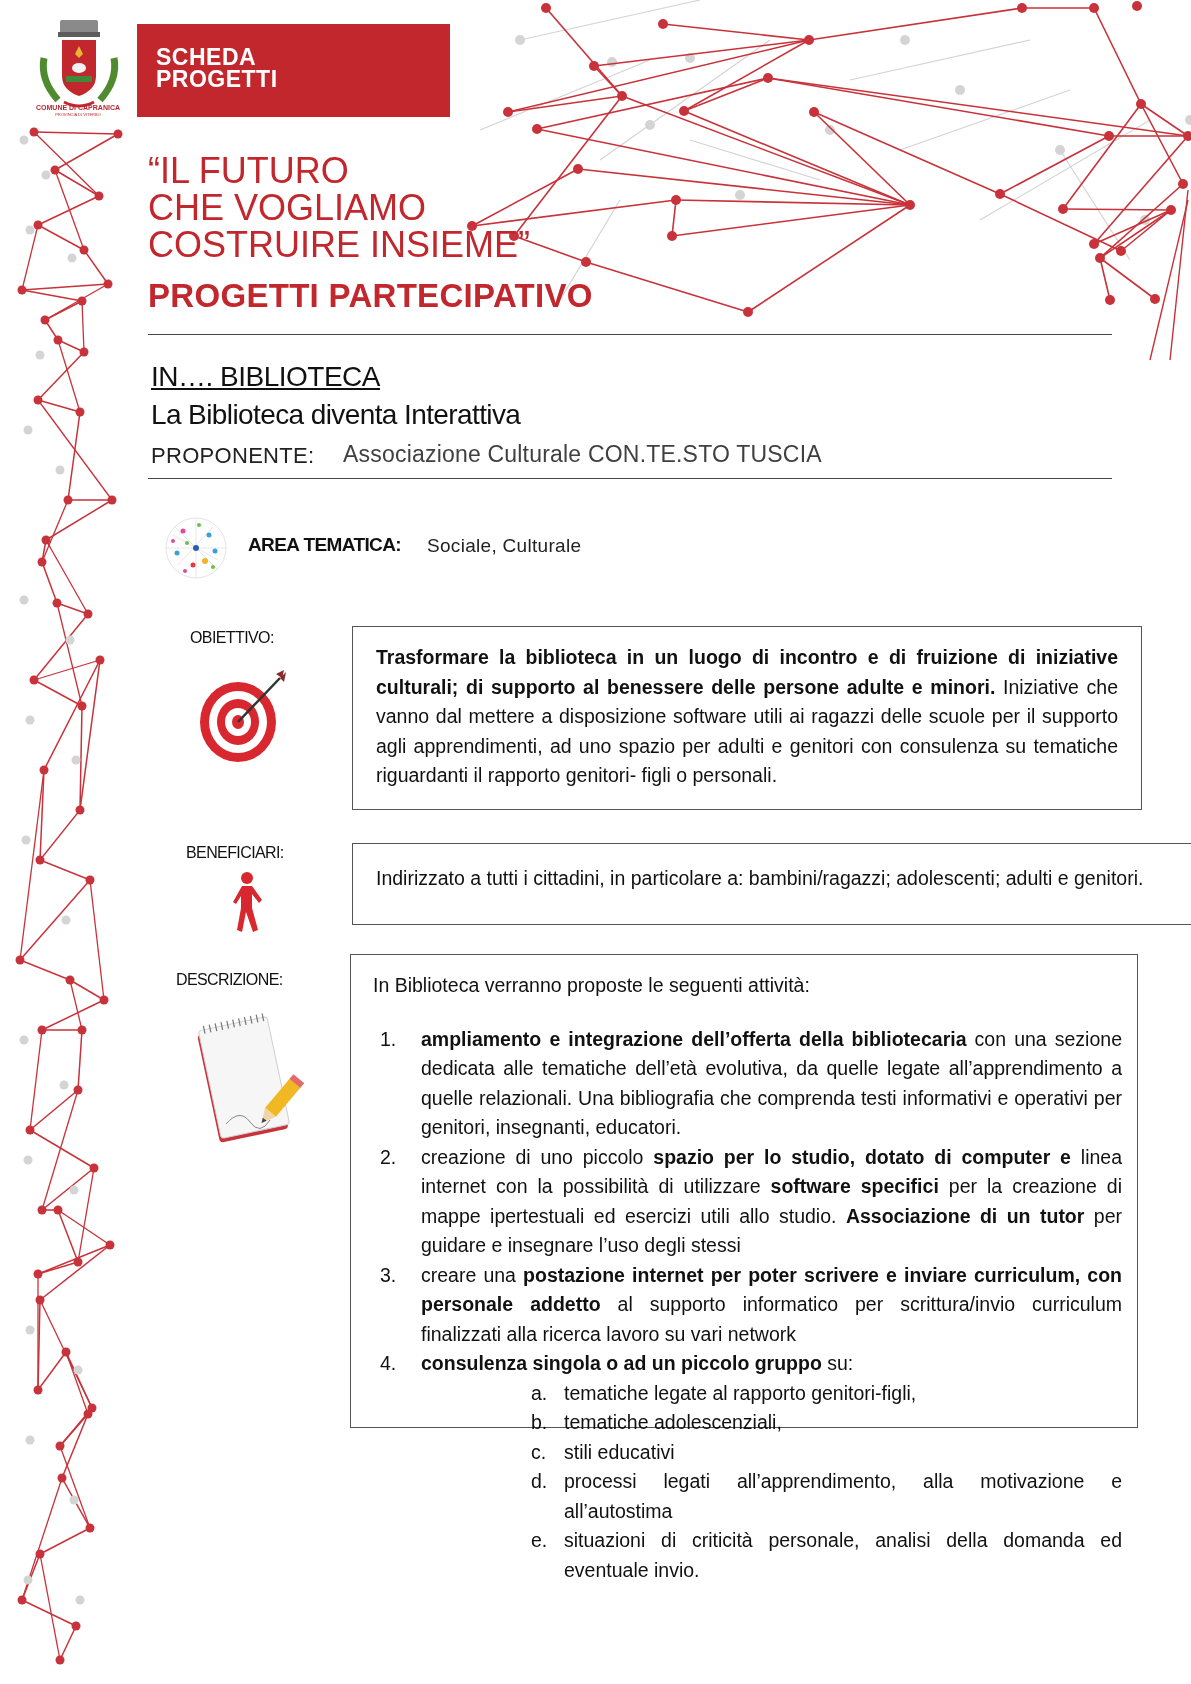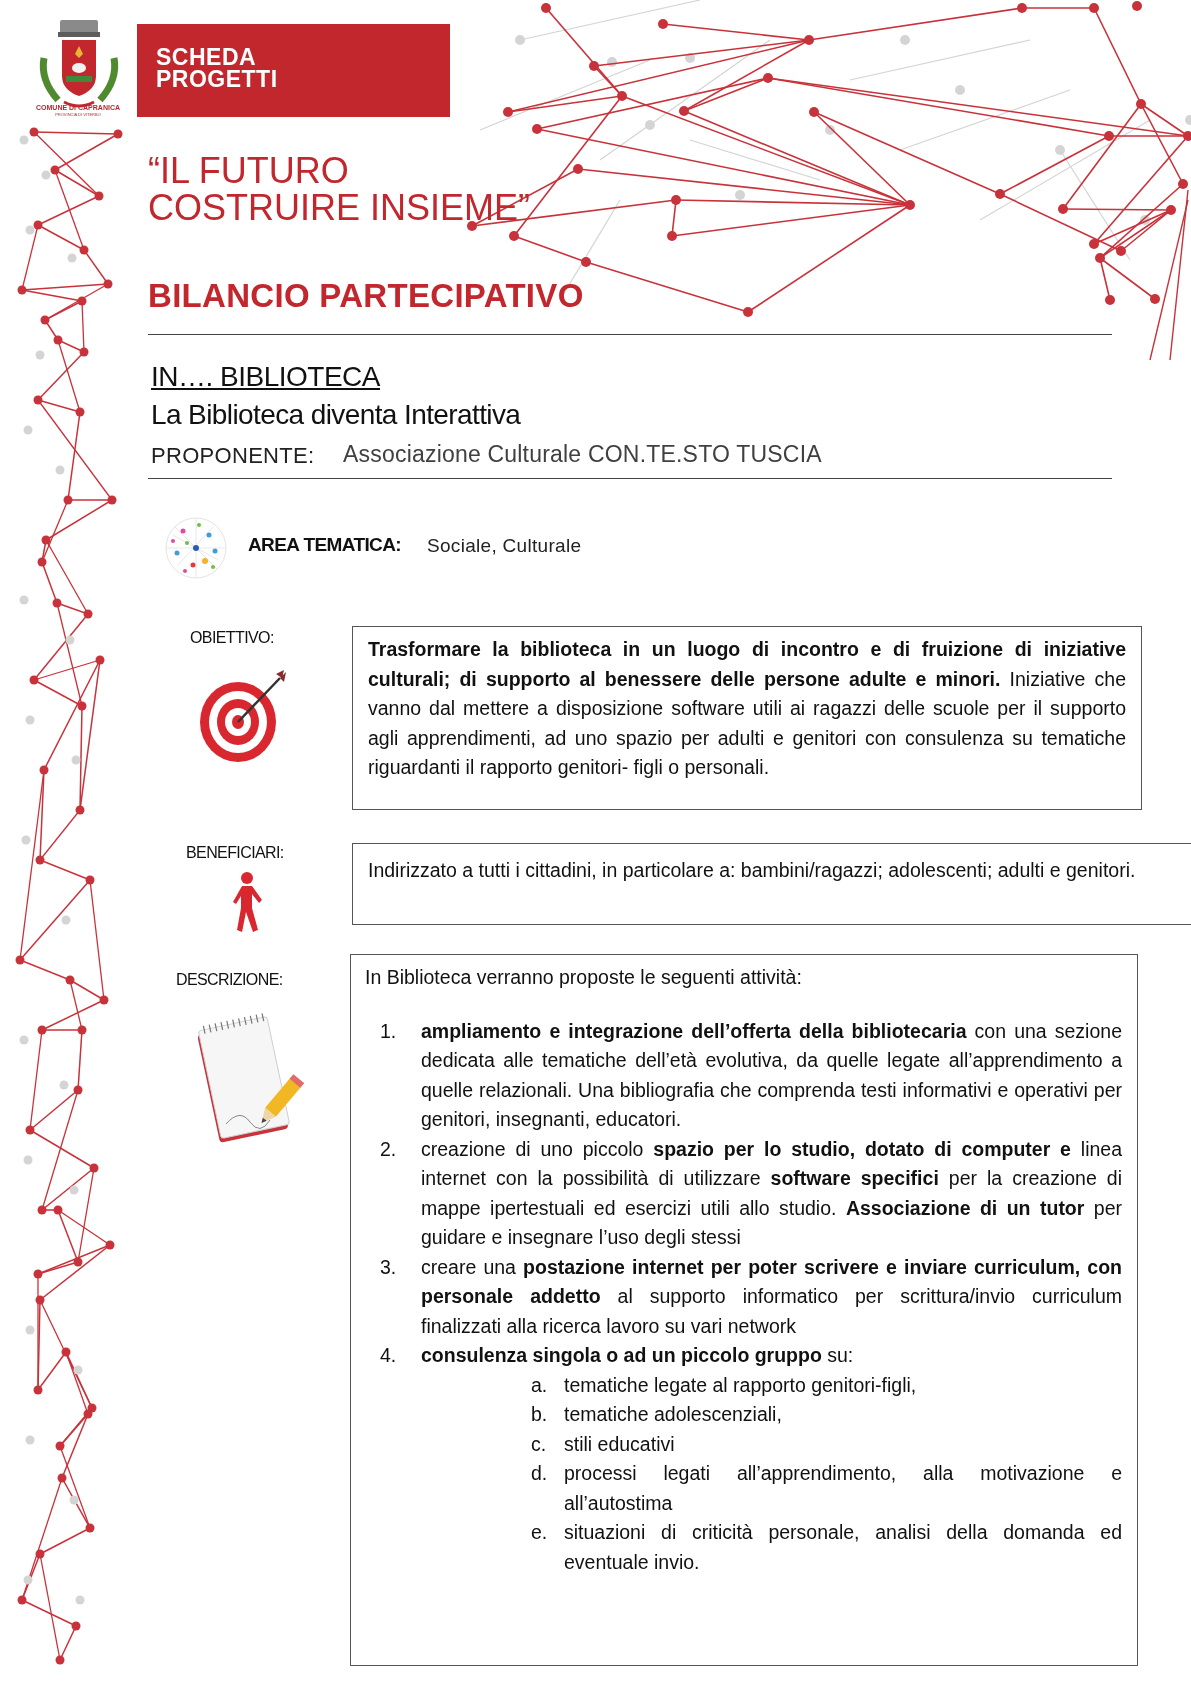--- a/index.html
+++ b/index.html
@@ -26,21 +26,21 @@
   .prop-label { left: 151px; top: 443px; font-size: 22px; color: #222; letter-spacing: 0.3px; }
   .prop-value { left: 343px; top: 441px; font-size: 23px; color: #404040; letter-spacing: 0.2px; }
 
   .area-icon { left: 163px; top: 515px; width: 66px; height: 66px; }
   .area-label { left: 248px; top: 534px; font-size: 19px; font-weight: bold; letter-spacing: -0.6px; }
   .area-value { left: 427px; top: 535px; font-size: 19px; color: #222; letter-spacing: 0.3px; }
 
   .sec-label { font-size: 16px; letter-spacing: -0.6px; color: #111; text-align: center; }
 
   .box { border: 1.5px solid #555; background: #fff; box-sizing: border-box; font-size: 19.5px; line-height: 29.5px; color: #111; }
-  .box p { margin: 0; text-align: justify; }
+  .box p { margin: 8px; text-align: justify; }
   .box b { font-weight: bold; }
 
   ol.main { margin: 0; padding: 0; list-style: none; }
   ol.main > li { position: relative; padding-left: 56px; text-align: justify; }
   ol.main > li .num { position: absolute; left: 15px; top: 0; }
   ol.sub { margin: 0; padding: 0; list-style: none; }
   ol.sub > li { position: relative; padding-left: 143px; }
   ol.sub > li .let { position: absolute; left: 110px; top: 0; }
 </style>
 </head>
@@ -314,23 +314,24 @@
 <div class="abs crest-sub">PROVINCIA DI VITERBO</div>
 
 <div class="abs banner"></div>
 <div class="abs banner-text">
   <div>SCHEDA</div>
   <div>PROGETTI</div>
 </div>
 
 <div class="abs motto">
   <div>“IL FUTURO</div>
+  <div>CHE VOGLIAMO</div>
   <div>COSTRUIRE INSIEME”</div>
 </div>
-<div class="abs program">BILANCIO PARTECIPATIVO</div>
+<div class="abs program">PROGETTI PARTECIPATIVO</div>
 
 <div class="abs rule" style="left:148px; top:334px; width:964px;"></div>
 
 <div class="abs title1">IN…. BIBLIOTECA</div>
 <div class="abs title2">La Biblioteca diventa Interattiva</div>
 <div class="abs prop-label">PROPONENTE:</div>
 <div class="abs prop-value">Associazione Culturale CON.TE.STO TUSCIA</div>
 
 <div class="abs rule" style="left:148px; top:478px; width:964px;"></div>
 
@@ -402,21 +403,21 @@
     </g>
   </g>
   <g transform="rotate(40 85 95)">
     <rect x="78" y="62" width="14" height="40" fill="#f2b824"></rect>
     <rect x="78" y="58" width="14" height="6" fill="#e46a6a"></rect>
     <path d="M78 102 L92 102 L85 116 Z" fill="#f0d5a8"></path>
     <path d="M82.5 111 L87.5 111 L85 116 Z" fill="#444"></path>
   </g>
   <path d="M36 112 Q50 96 60 110 T80 108" stroke="#888" fill="none" stroke-width="1"></path>
 </svg>
-<div class="abs box" style="left:350px; top:954px; width:788px; height:712px; padding:8px 15px 8px 14px;">
+<div class="abs box" style="left:350px; top:954px; width:788px; height:474px; padding:8px 15px 8px 14px;">
   <p style="margin-bottom:24px;">In Biblioteca verranno proposte le seguenti attività:</p>
   <ol class="main" id="activity-list">
       <li><span class="num">1.</span><b>ampliamento e integrazione dell’offerta della bibliotecaria</b><span> con una sezione dedicata alle tematiche dell’età evolutiva, da quelle legate all’apprendimento a quelle relazionali. Una bibliografia che comprenda testi informativi e operativi per genitori, insegnanti, educatori.</span></li>
       <li><span class="num">2.</span><span>creazione di uno piccolo </span><b>spazio per lo studio, dotato di computer e</b><span> linea internet con la possibilità di utilizzare </span><b>software specifici</b><span> per la creazione di mappe ipertestuali ed esercizi utili allo studio. </span><b>Associazione di un tutor</b><span> per guidare e insegnare l’uso degli stessi</span></li>
       <li><span class="num">3.</span><span>creare una </span><b>postazione internet per poter scrivere e inviare curriculum, con personale addetto</b><span> al supporto informatico per scrittura/invio curriculum finalizzati alla ricerca lavoro su vari network</span></li>
       <li><span class="num">4.</span><b>consulenza singola o ad un piccolo gruppo</b><span> su:</span><ol class="sub">
           <li><span class="let">a.</span><span>tematiche legate al rapporto genitori-figli,</span></li>
           <li><span class="let">b.</span><span>tematiche adolescenziali,</span></li>
           <li><span class="let">c.</span><span>stili educativi</span></li>
           <li><span class="let">d.</span><span>processi legati all’apprendimento, alla motivazione e all’autostima</span></li>

